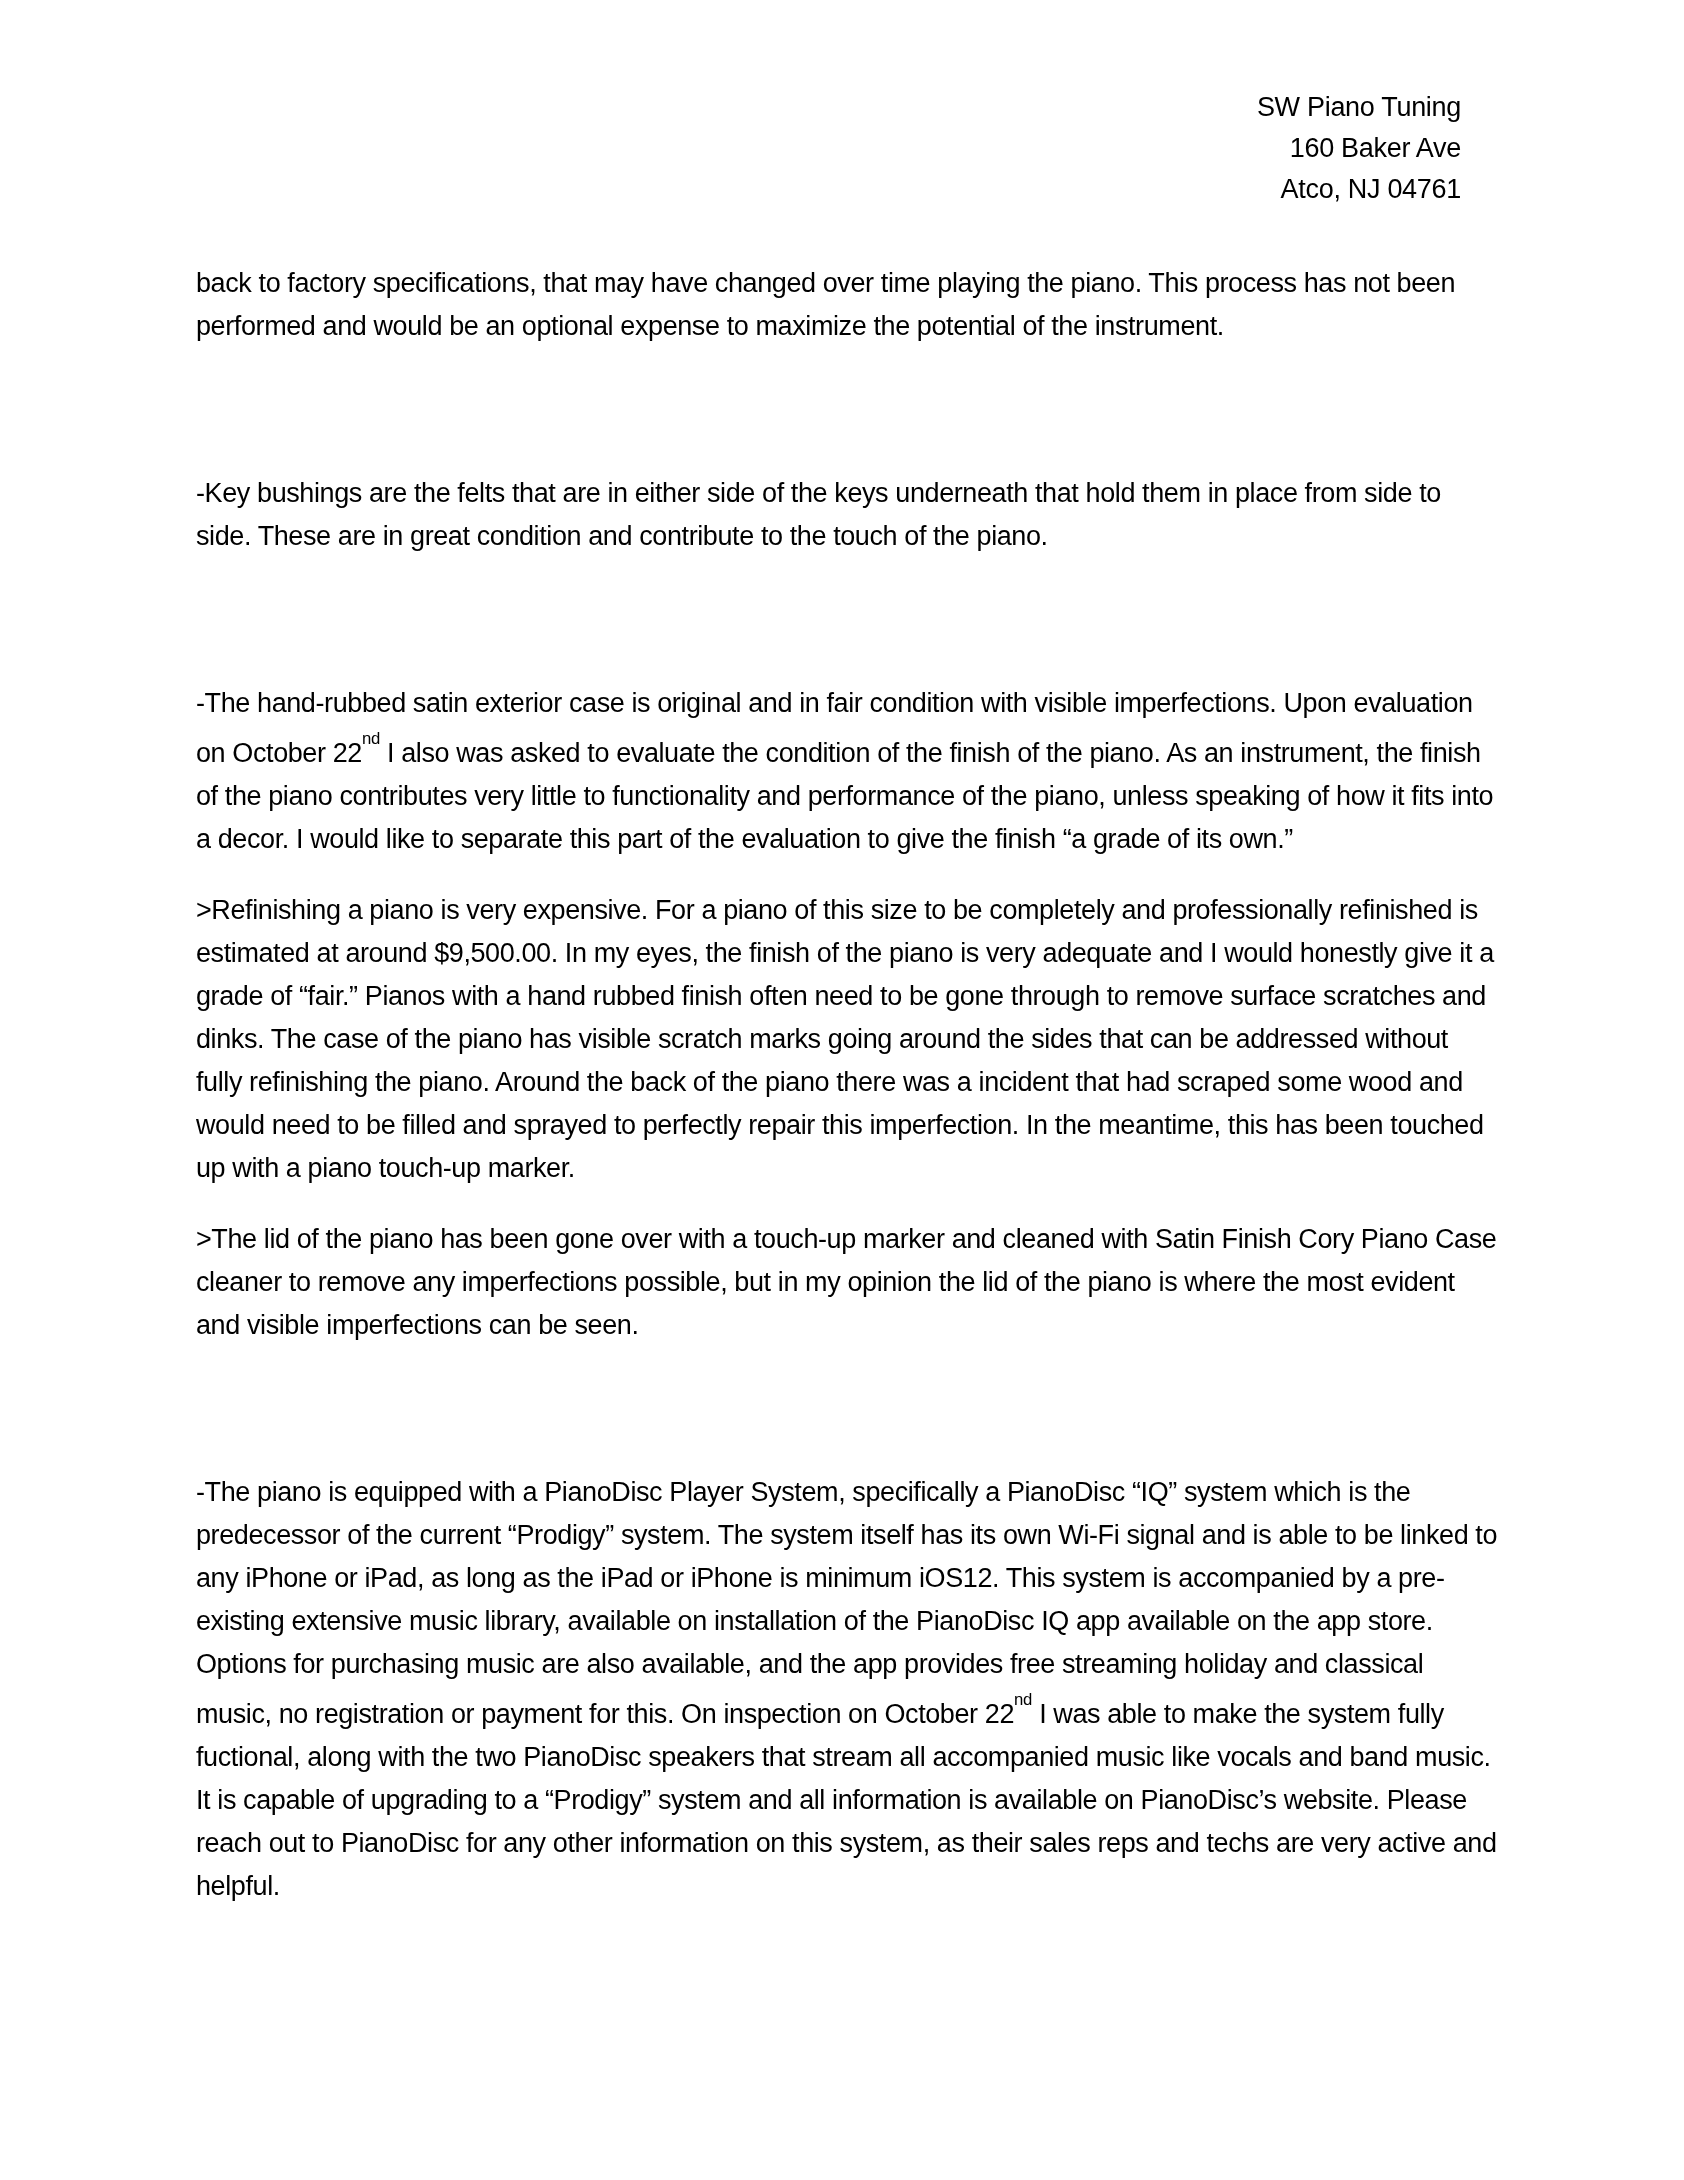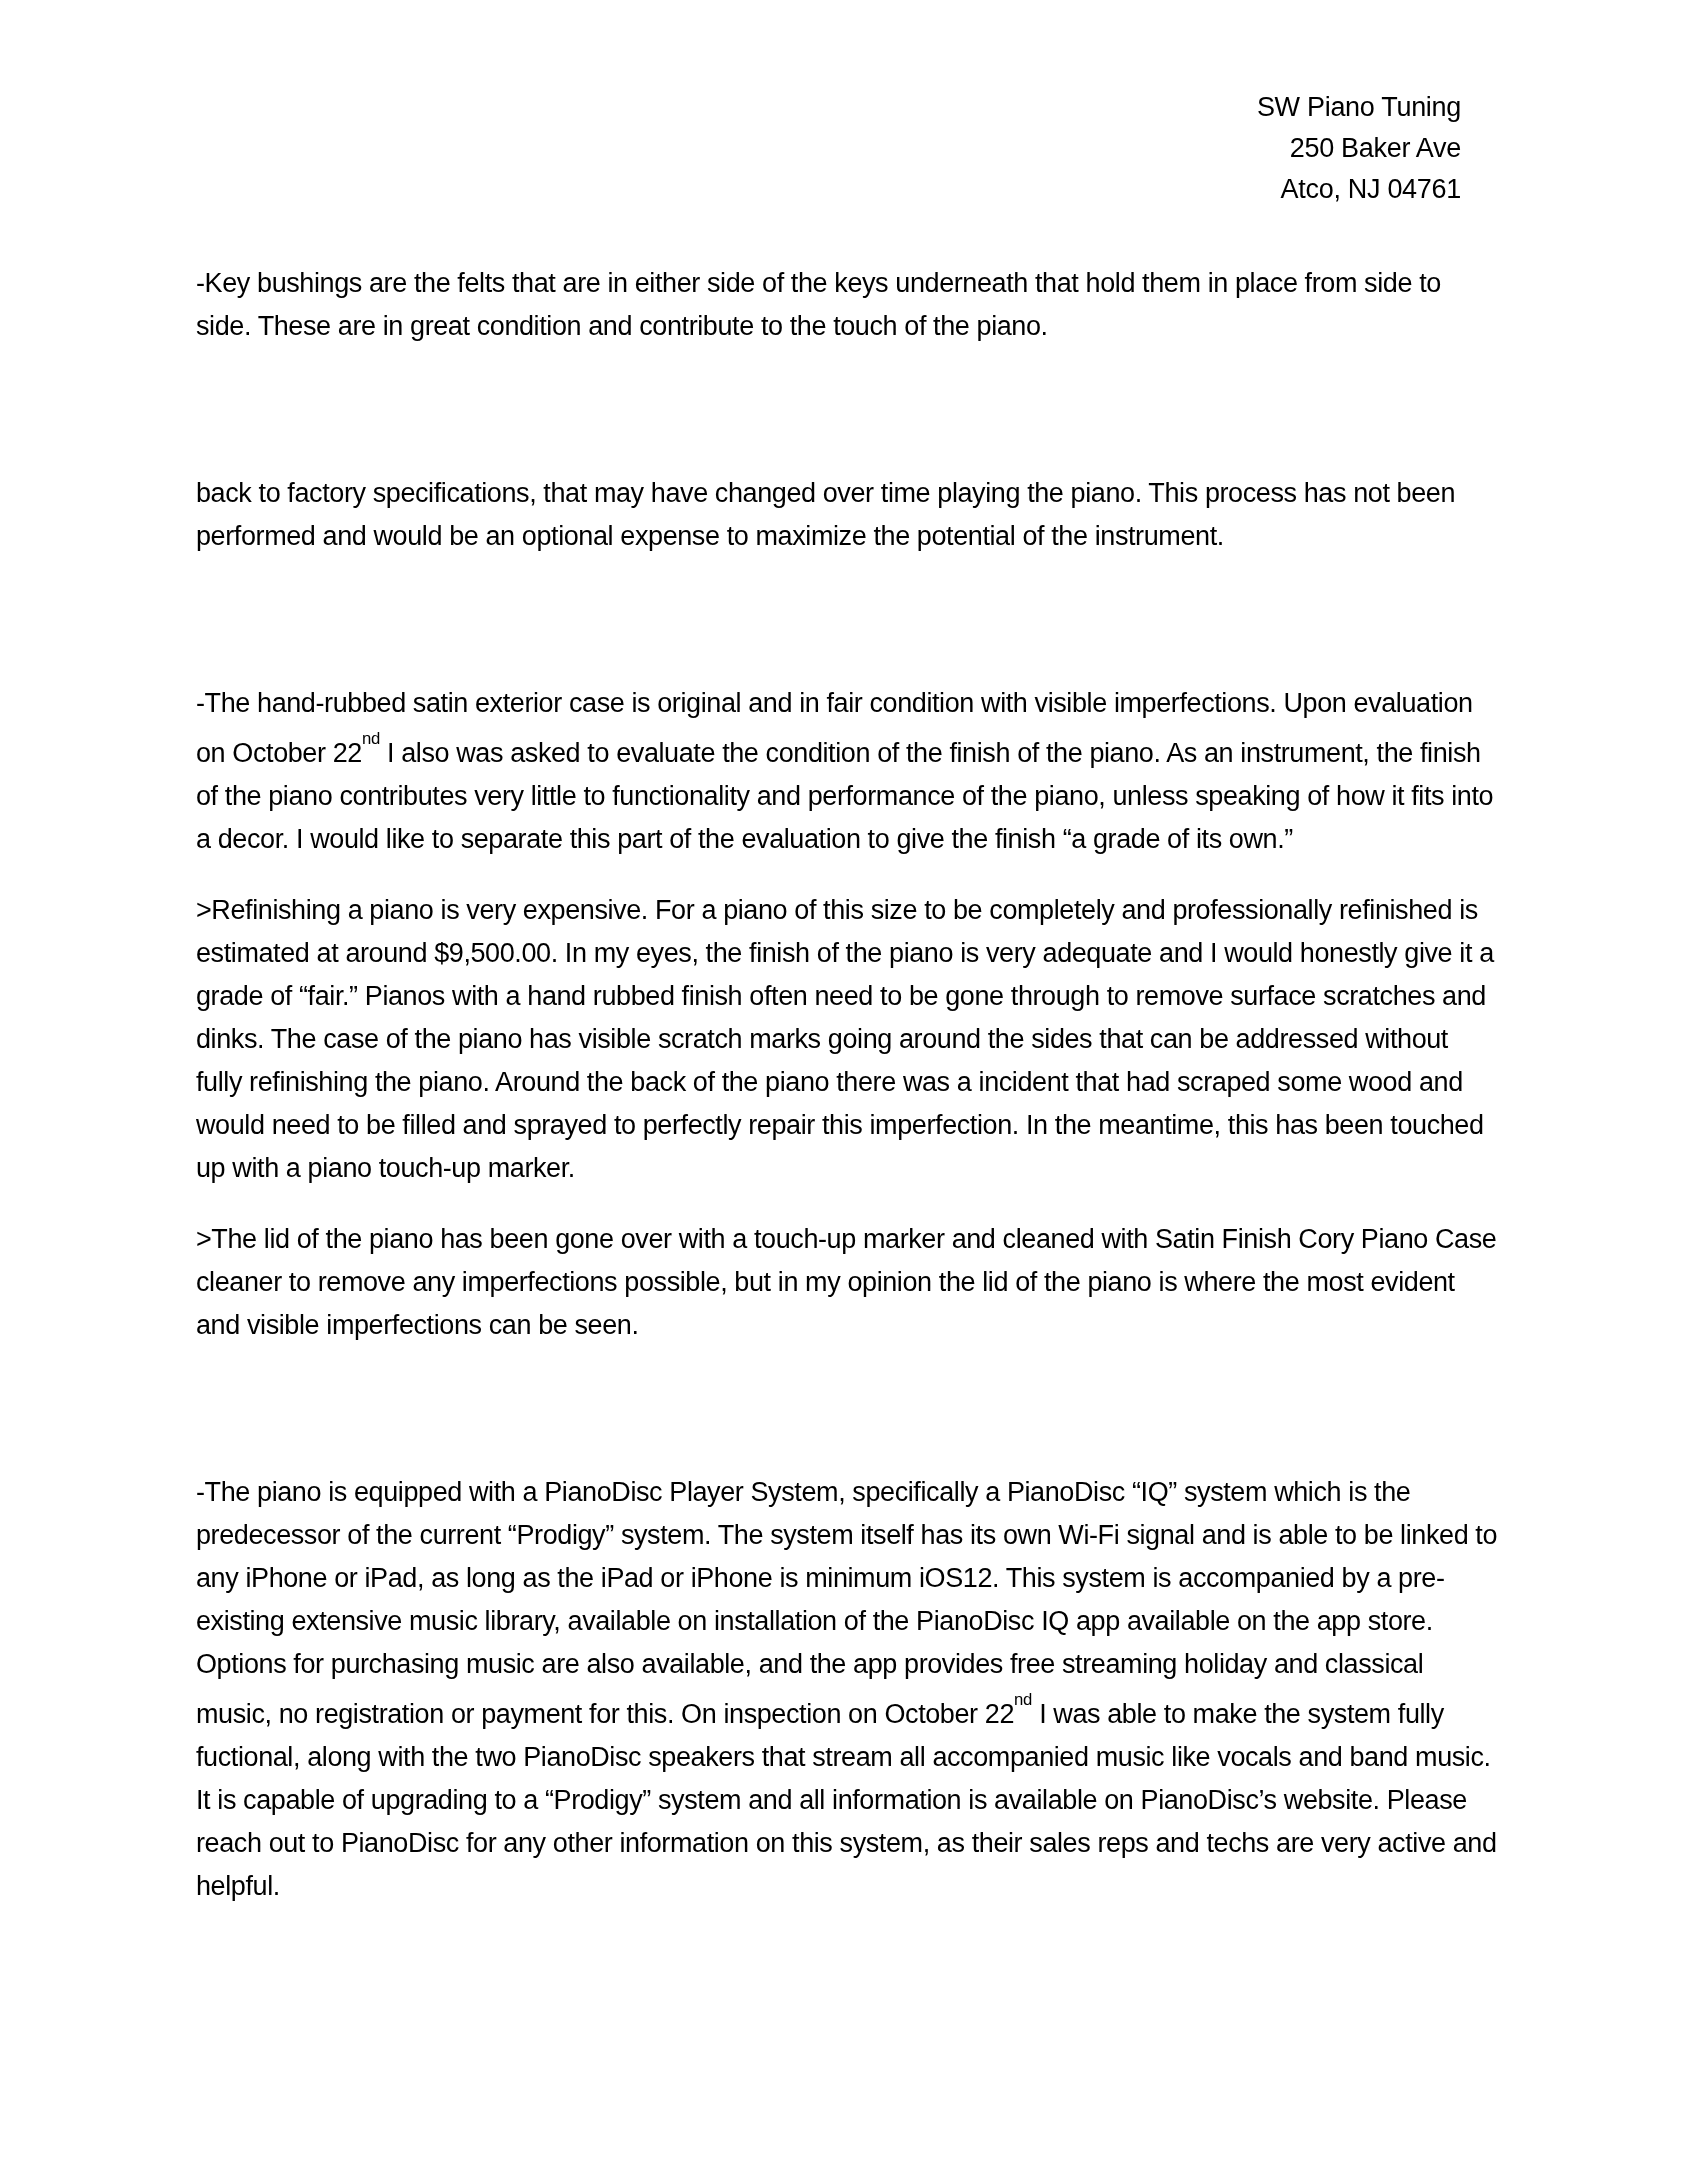--- a/index.html
+++ b/index.html
@@ -49,29 +49,29 @@
     letter-spacing: -0.3px;
   }
 </style>
 </head>
 <body>
 
 <div class="page">
 
   <div class="letterhead">
     <div>SW Piano Tuning</div>
-    <div>250 Baker Ave</div>
+    <div>160 Baker Ave</div>
     <div>Atco, NJ 04761</div>
   </div>
 
   <div class="doc-body">
 
+    <p class="para gap-large"><span>back to factory specifications, that may have changed over time playing the piano. This process has not been performed and would be an optional expense to maximize the potential of the instrument.</span></p>
+
     <p class="para gap-large"><span>-Key bushings are the felts that are in either side of the keys underneath that hold them in place from side to side. These are in great condition and contribute to the touch of the piano.</span></p>
-
-    <p class="para gap-large"><span>back to factory specifications, that may have changed over time playing the piano. This process has not been performed and would be an optional expense to maximize the potential of the instrument.</span></p>
 
     <p class="para"><span>-The hand-rubbed satin exterior case is original and in fair condition with visible imperfections. Upon evaluation on October 22</span><sup class="ordinal">nd</sup><span> I also was asked to evaluate the condition of the finish of the piano. As an instrument, the finish of the piano contributes very little to functionality and performance of the piano, unless speaking of how it fits into a decor. I would like to separate this part of the evaluation to give the finish “a grade of its own.”</span></p>
 
     <p class="para"><span>&gt;Refinishing a piano is very expensive. For a piano of this size to be completely and professionally refinished is estimated at around $9,500.00. In my eyes, the finish of the piano is very adequate and I would honestly give it a grade of “fair.” Pianos with a hand rubbed finish often need to be gone through to remove surface scratches and dinks. The case of the piano has visible scratch marks going around the sides that can be addressed without fully refinishing the piano. Around the back of the piano there was a incident that had scraped some wood and would need to be filled and sprayed to perfectly repair this imperfection. In the meantime, this has been touched up with a piano touch-up marker.</span></p>
 
     <p class="para gap-large"><span>&gt;The lid of the piano has been gone over with a touch-up marker and cleaned with Satin Finish Cory Piano Case cleaner to remove any imperfections possible, but in my opinion the lid of the piano is where the most evident and visible imperfections can be seen.</span></p>
 
     <p class="para"><span>-The piano is equipped with a PianoDisc Player System, specifically a PianoDisc “IQ” system which is the predecessor of the current “Prodigy” system. The system itself has its own Wi-Fi signal and is able to be linked to any iPhone or iPad, as long as the iPad or iPhone is minimum iOS12. This system is accompanied by a pre-existing extensive music library, available on installation of the PianoDisc IQ app available on the app store. Options for purchasing music are also available, and the app provides free streaming holiday and classical music, no registration or payment for this. On inspection on October 22</span><sup class="ordinal">nd</sup><span> I was able to make the system fully fuctional, along with the two PianoDisc speakers that stream all accompanied music like vocals and band music. It is capable of upgrading to a “Prodigy” system and all information is available on PianoDisc’s website. Please reach out to PianoDisc for any other information on this system, as their sales reps and techs are very active and helpful.</span></p>
 
   </div>

